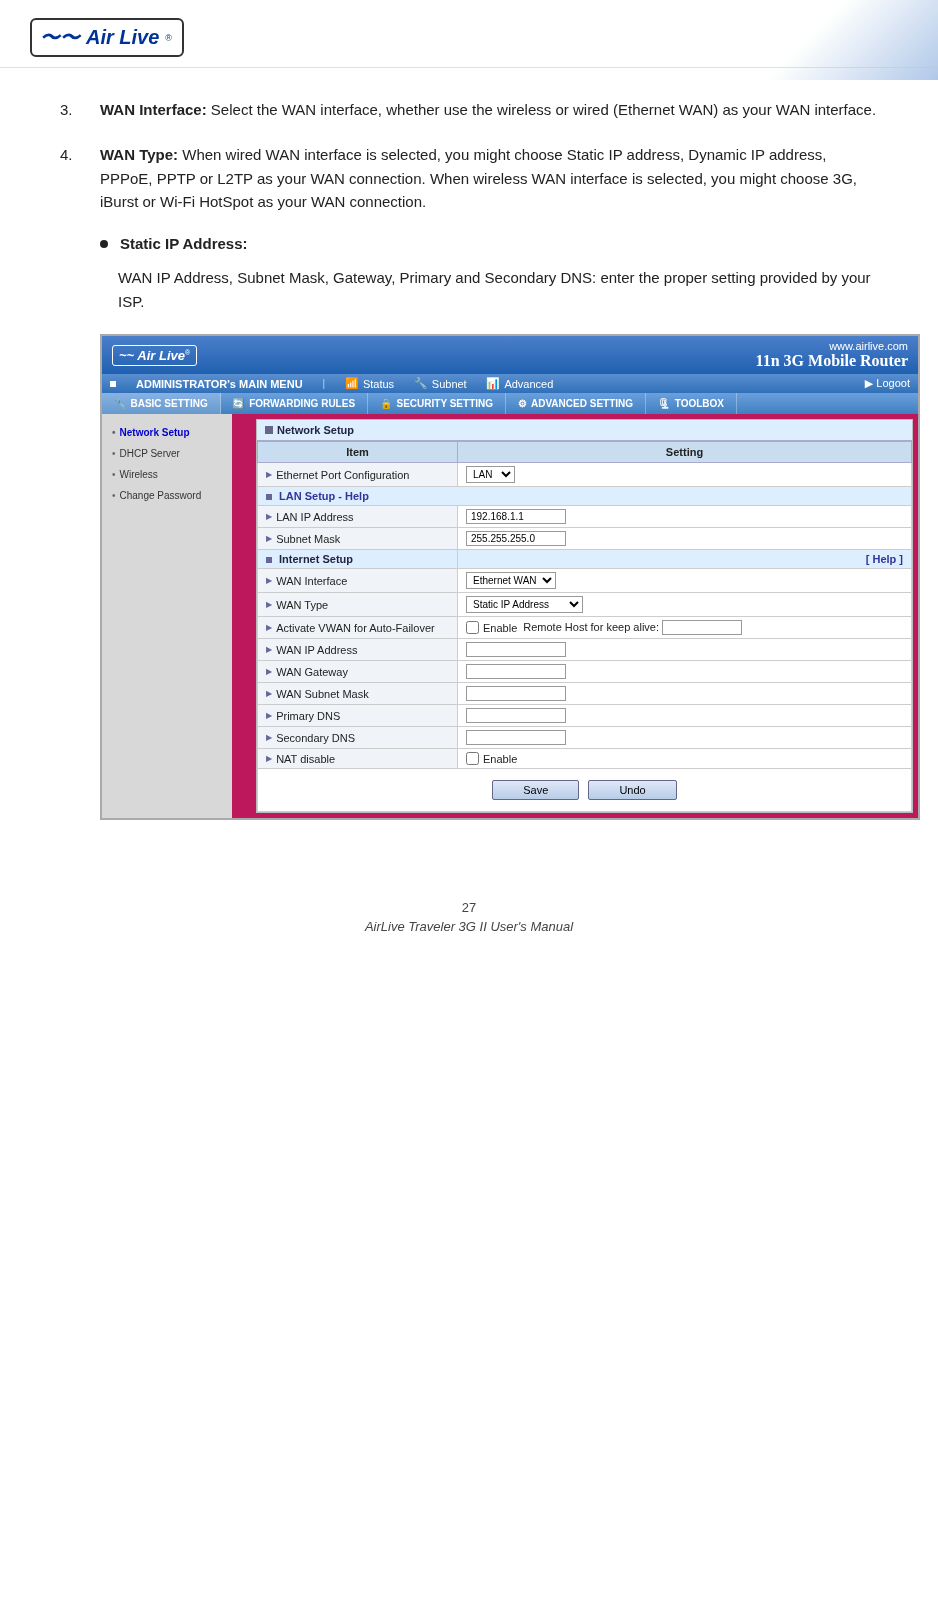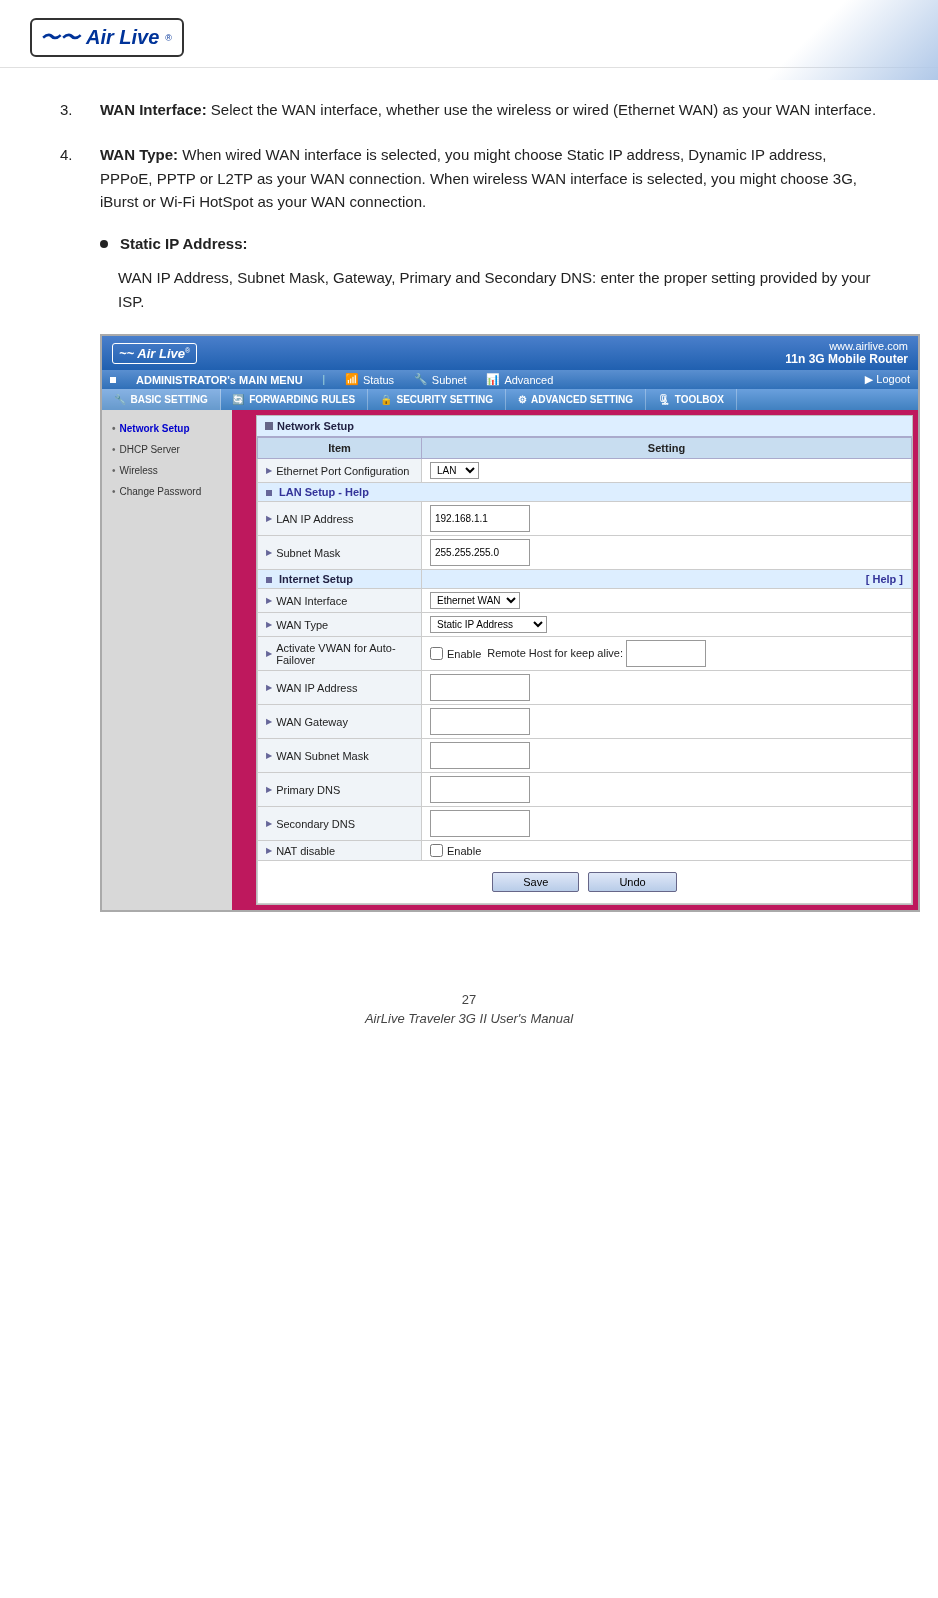--- a/index.html
+++ b/index.html
@@ -130,22 +130,23 @@
       color: white;
     }
     .router-top-right {
       text-align: right;
       font-size: 10px;
     }
     .router-top-right .site-url {
       font-size: 11px;
     }
     .router-top-right .model-name {
-      font-size: 12px;
-      font-weight: bold;
+      font-size: 16px;
+      font-weight: bold;
+      font-family: Liberation Serif, serif;
     }
 
     
     .router-navbar {
       background: linear-gradient(to bottom, #5a8fd0, #3070b8);
       display: flex;
       align-items: center;
       padding: 3px 8px;
       gap: 20px;
       font-size: 11px;
@@ -256,21 +257,21 @@
       border: 1px solid #aac;
       padding: 4px 8px;
       text-align: center;
       font-weight: bold;
     }
     .settings-table td {
       border: 1px solid #ccc;
       padding: 3px 8px;
     }
     .settings-table .item-col {
-      width: 164px;
+      width: 200px;
       background: #f0f4f8;
     }
     .settings-table .arrow-item {
       display: flex;
       align-items: center;
       gap: 4px;
     }
     .arrow-item::before {
       content: '▶';
       font-size: 8px;
@@ -285,21 +286,21 @@
       color: #224;
       padding: 3px 8px;
     }
     .section-help {
       color: #339;
       font-weight: bold;
     }
 
     .input-field {
       border: 1px solid #999;
-      padding: 7px 4px;
+      padding: 1px 4px;
       font-size: 10px;
       width: 100px;
       background: white;
     }
     .select-field {
       border: 1px solid #999;
       font-size: 10px;
       background: white;
       padding: 1px 2px;
     }

